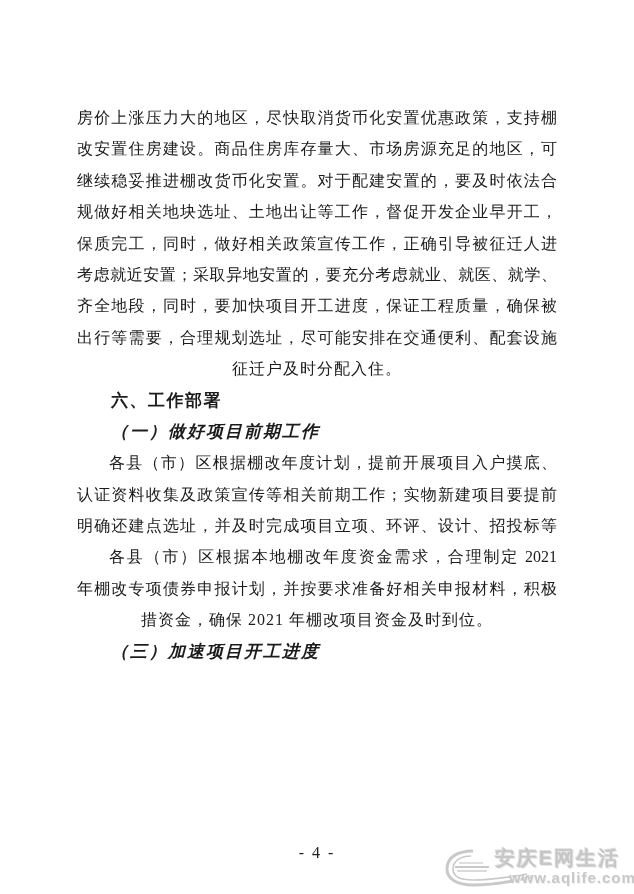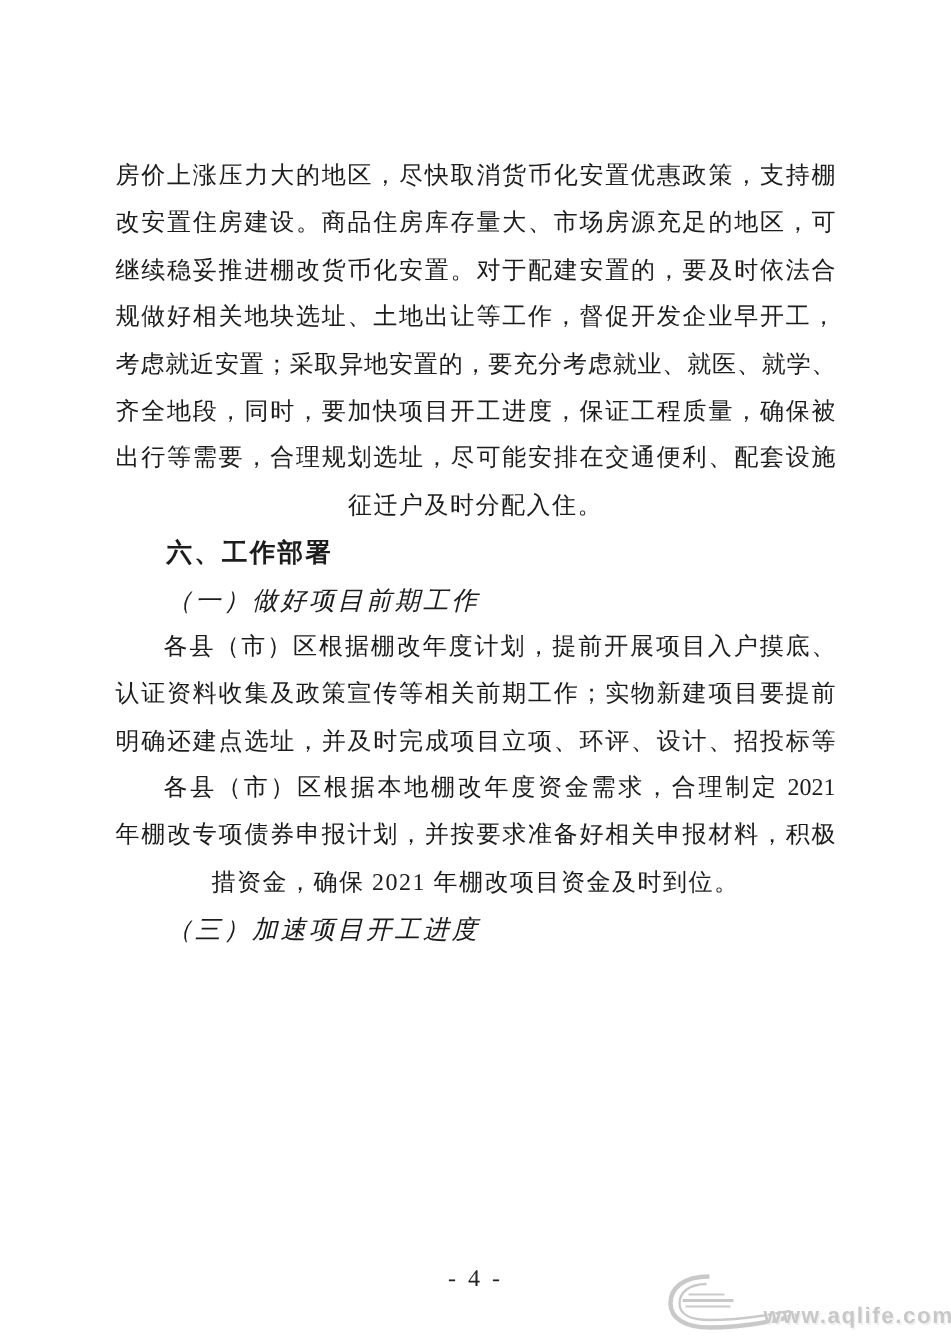--- a/index.html
+++ b/index.html
@@ -42,21 +42,21 @@
     text-indent: 2em;
   }
   .line.h1 {
     font-family: "Liberation Sans", "DejaVu Sans", sans-serif;
     font-weight: bold;
     font-size: 17px;
     letter-spacing: 1.5px;
   }
   .line.h2 {
     font-family: "Liberation Serif", "DejaVu Serif", serif;
-    font-weight: normal;
+    font-weight: bold;
     font-style: italic;
     font-size: 17px;
     letter-spacing: 2px;
   }
   .page-number {
     position: absolute;
     left: 0;
     top: 844px;
     width: 634px;
     text-align: center;
@@ -107,20 +107,21 @@
 </head>
 <body>
 
 <div class="page">
 
   <div class="doc-body">
       <div class="line body">房价上涨压力大的地区，尽快取消货币化安置优惠政策，支持棚</div>
       <div class="line body">改安置住房建设。商品住房库存量大、市场房源充足的地区，可</div>
       <div class="line body">继续稳妥推进棚改货币化安置。对于配建安置的，要及时依法合</div>
       <div class="line body">规做好相关地块选址、土地出让等工作，督促开发企业早开工，</div>
+      <div class="line body">保质完工，同时，做好相关政策宣传工作，正确引导被征迁人进</div>
       <div class="line body">考虑就近安置；采取异地安置的，要充分考虑就业、就医、就学、</div>
       <div class="line body">齐全地段，同时，要加快项目开工进度，保证工程质量，确保被</div>
       <div class="line body">出行等需要，合理规划选址，尽可能安排在交通便利、配套设施</div>
       <div class="line body-end">征迁户及时分配入住。</div>
       <div class="line h1 indent">六、工作部署</div>
       <div class="line h2 indent">（一）做好项目前期工作</div>
       <div class="line body indent">各县（市）区根据棚改年度计划，提前开展项目入户摸底、</div>
       <div class="line body">认证资料收集及政策宣传等相关前期工作；实物新建项目要提前</div>
       <div class="line body">明确还建点选址，并及时完成项目立项、环评、设计、招投标等</div>
       <div class="line body indent">各县（市）区根据本地棚改年度资金需求，合理制定 2021</div>
@@ -134,16 +135,17 @@
   <div class="watermark">
     <svg class="wm-logo" viewBox="0 0 92 42" xmlns="http://www.w3.org/2000/svg">
       <g fill="none" stroke="#c7c7c7">
         <path d="M30,4 C12,4 4,12 4,22 C4,32 14,38 30,38 C52,38 72,34 88,30" stroke-width="3"></path>
         <path d="M28,9 C16,9 10,15 10,22 C10,29 17,33 30,33 C50,33 68,30 84,27" stroke-width="1.6"></path>
         <path d="M12,20 L46,20" stroke-width="2"></path>
         <path d="M14,24 L44,24" stroke-width="1.4"></path>
         <path d="M16,16 L40,16" stroke-width="1.2"></path>
       </g>
     </svg>
+    <div class="wm-name">安庆E网生活</div>
     <div class="wm-url">www.aqlife.com</div>
   </div>
 
 </div>
 
 </body></html>

